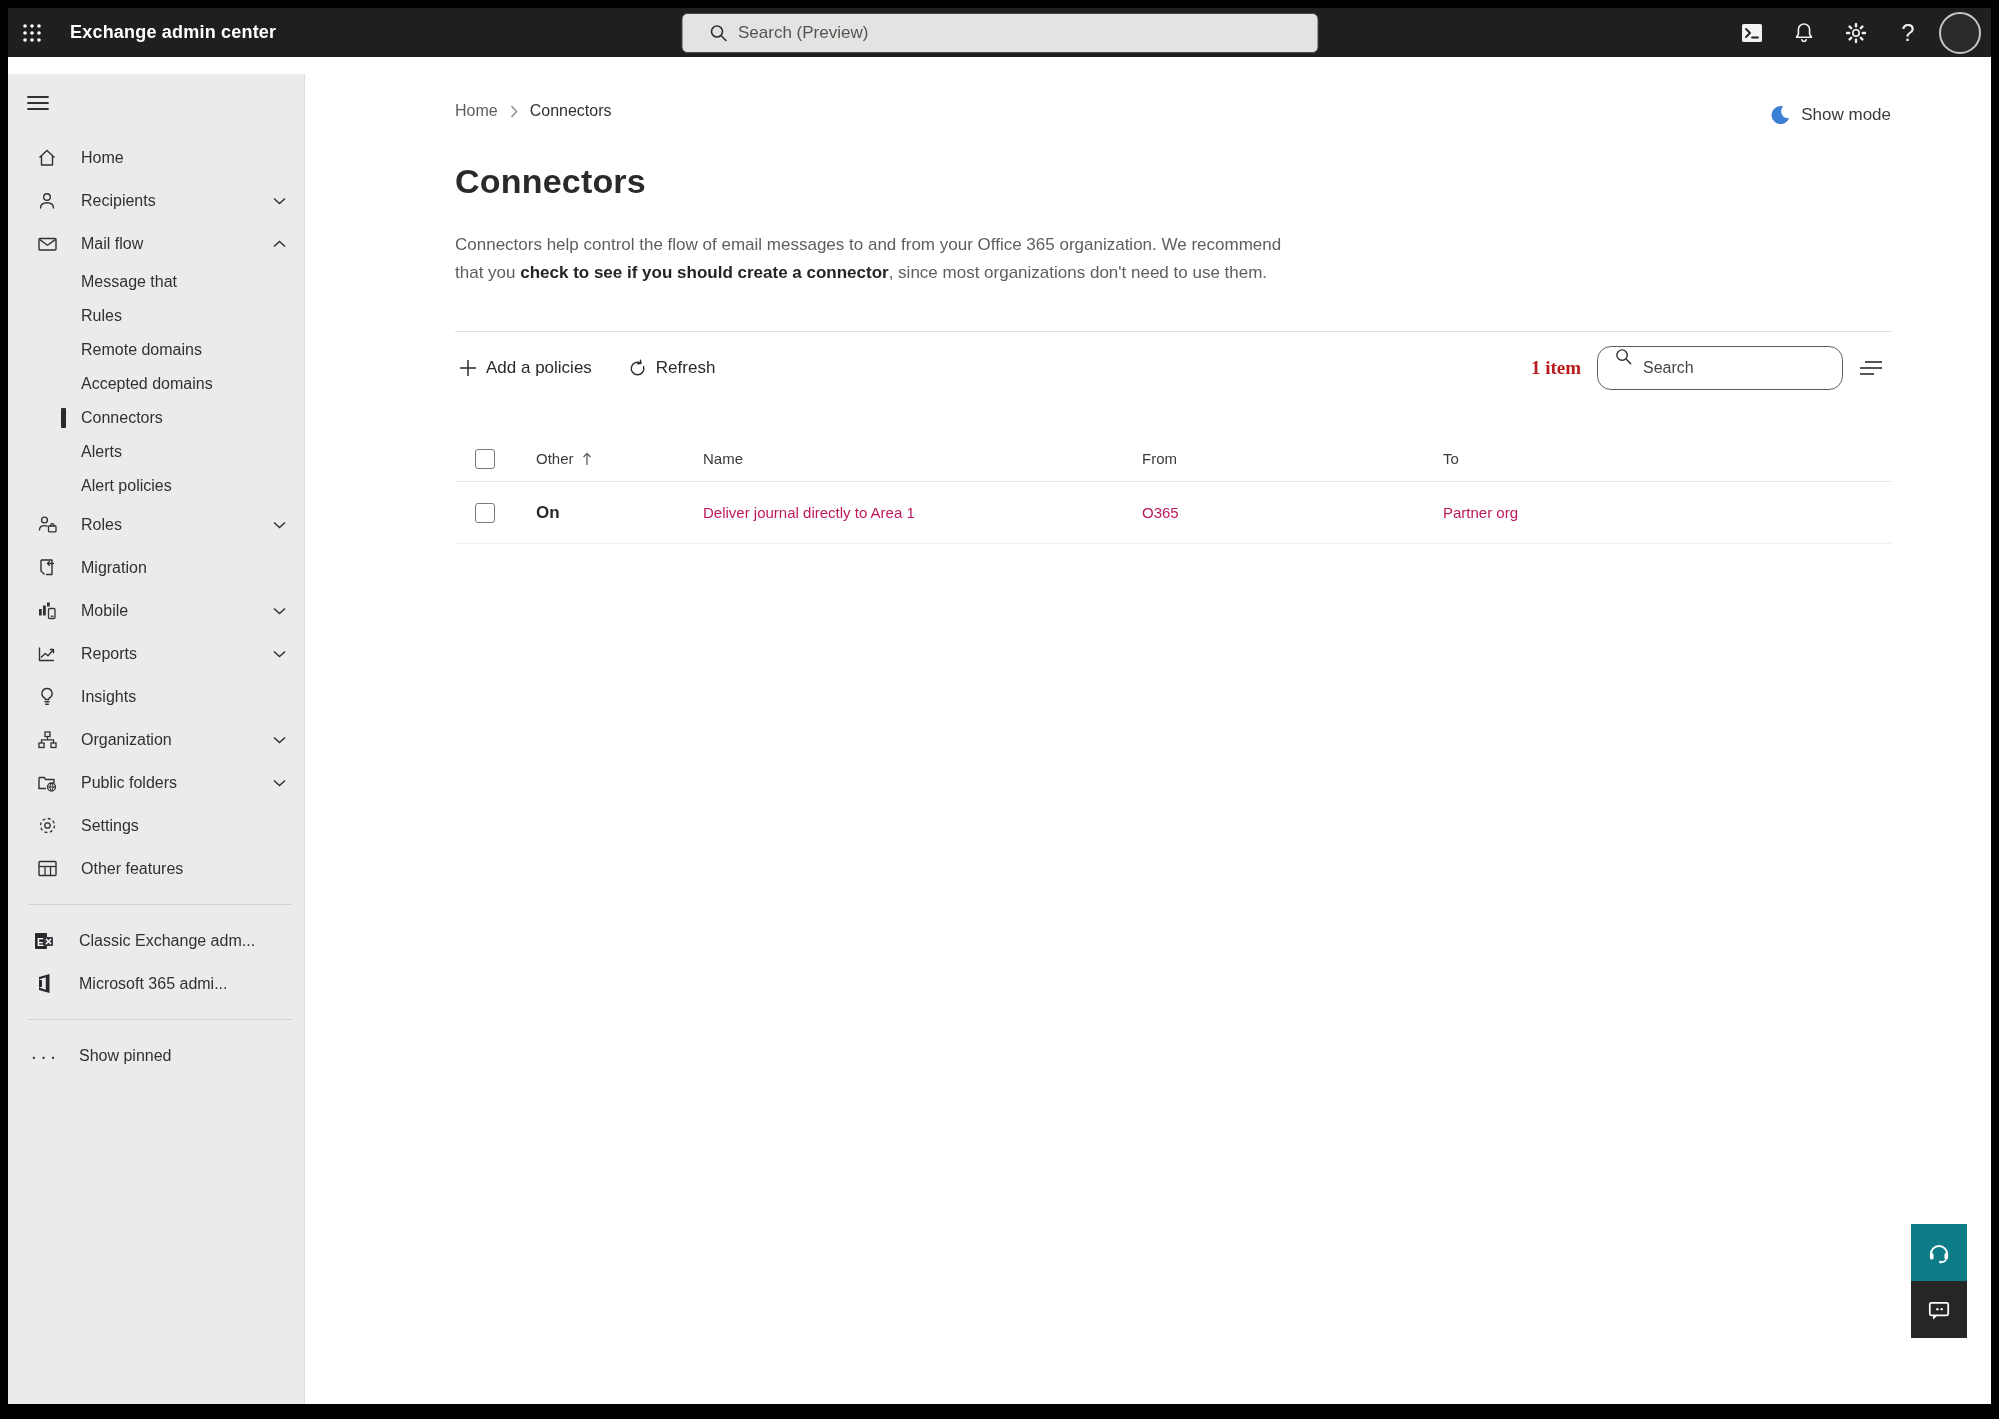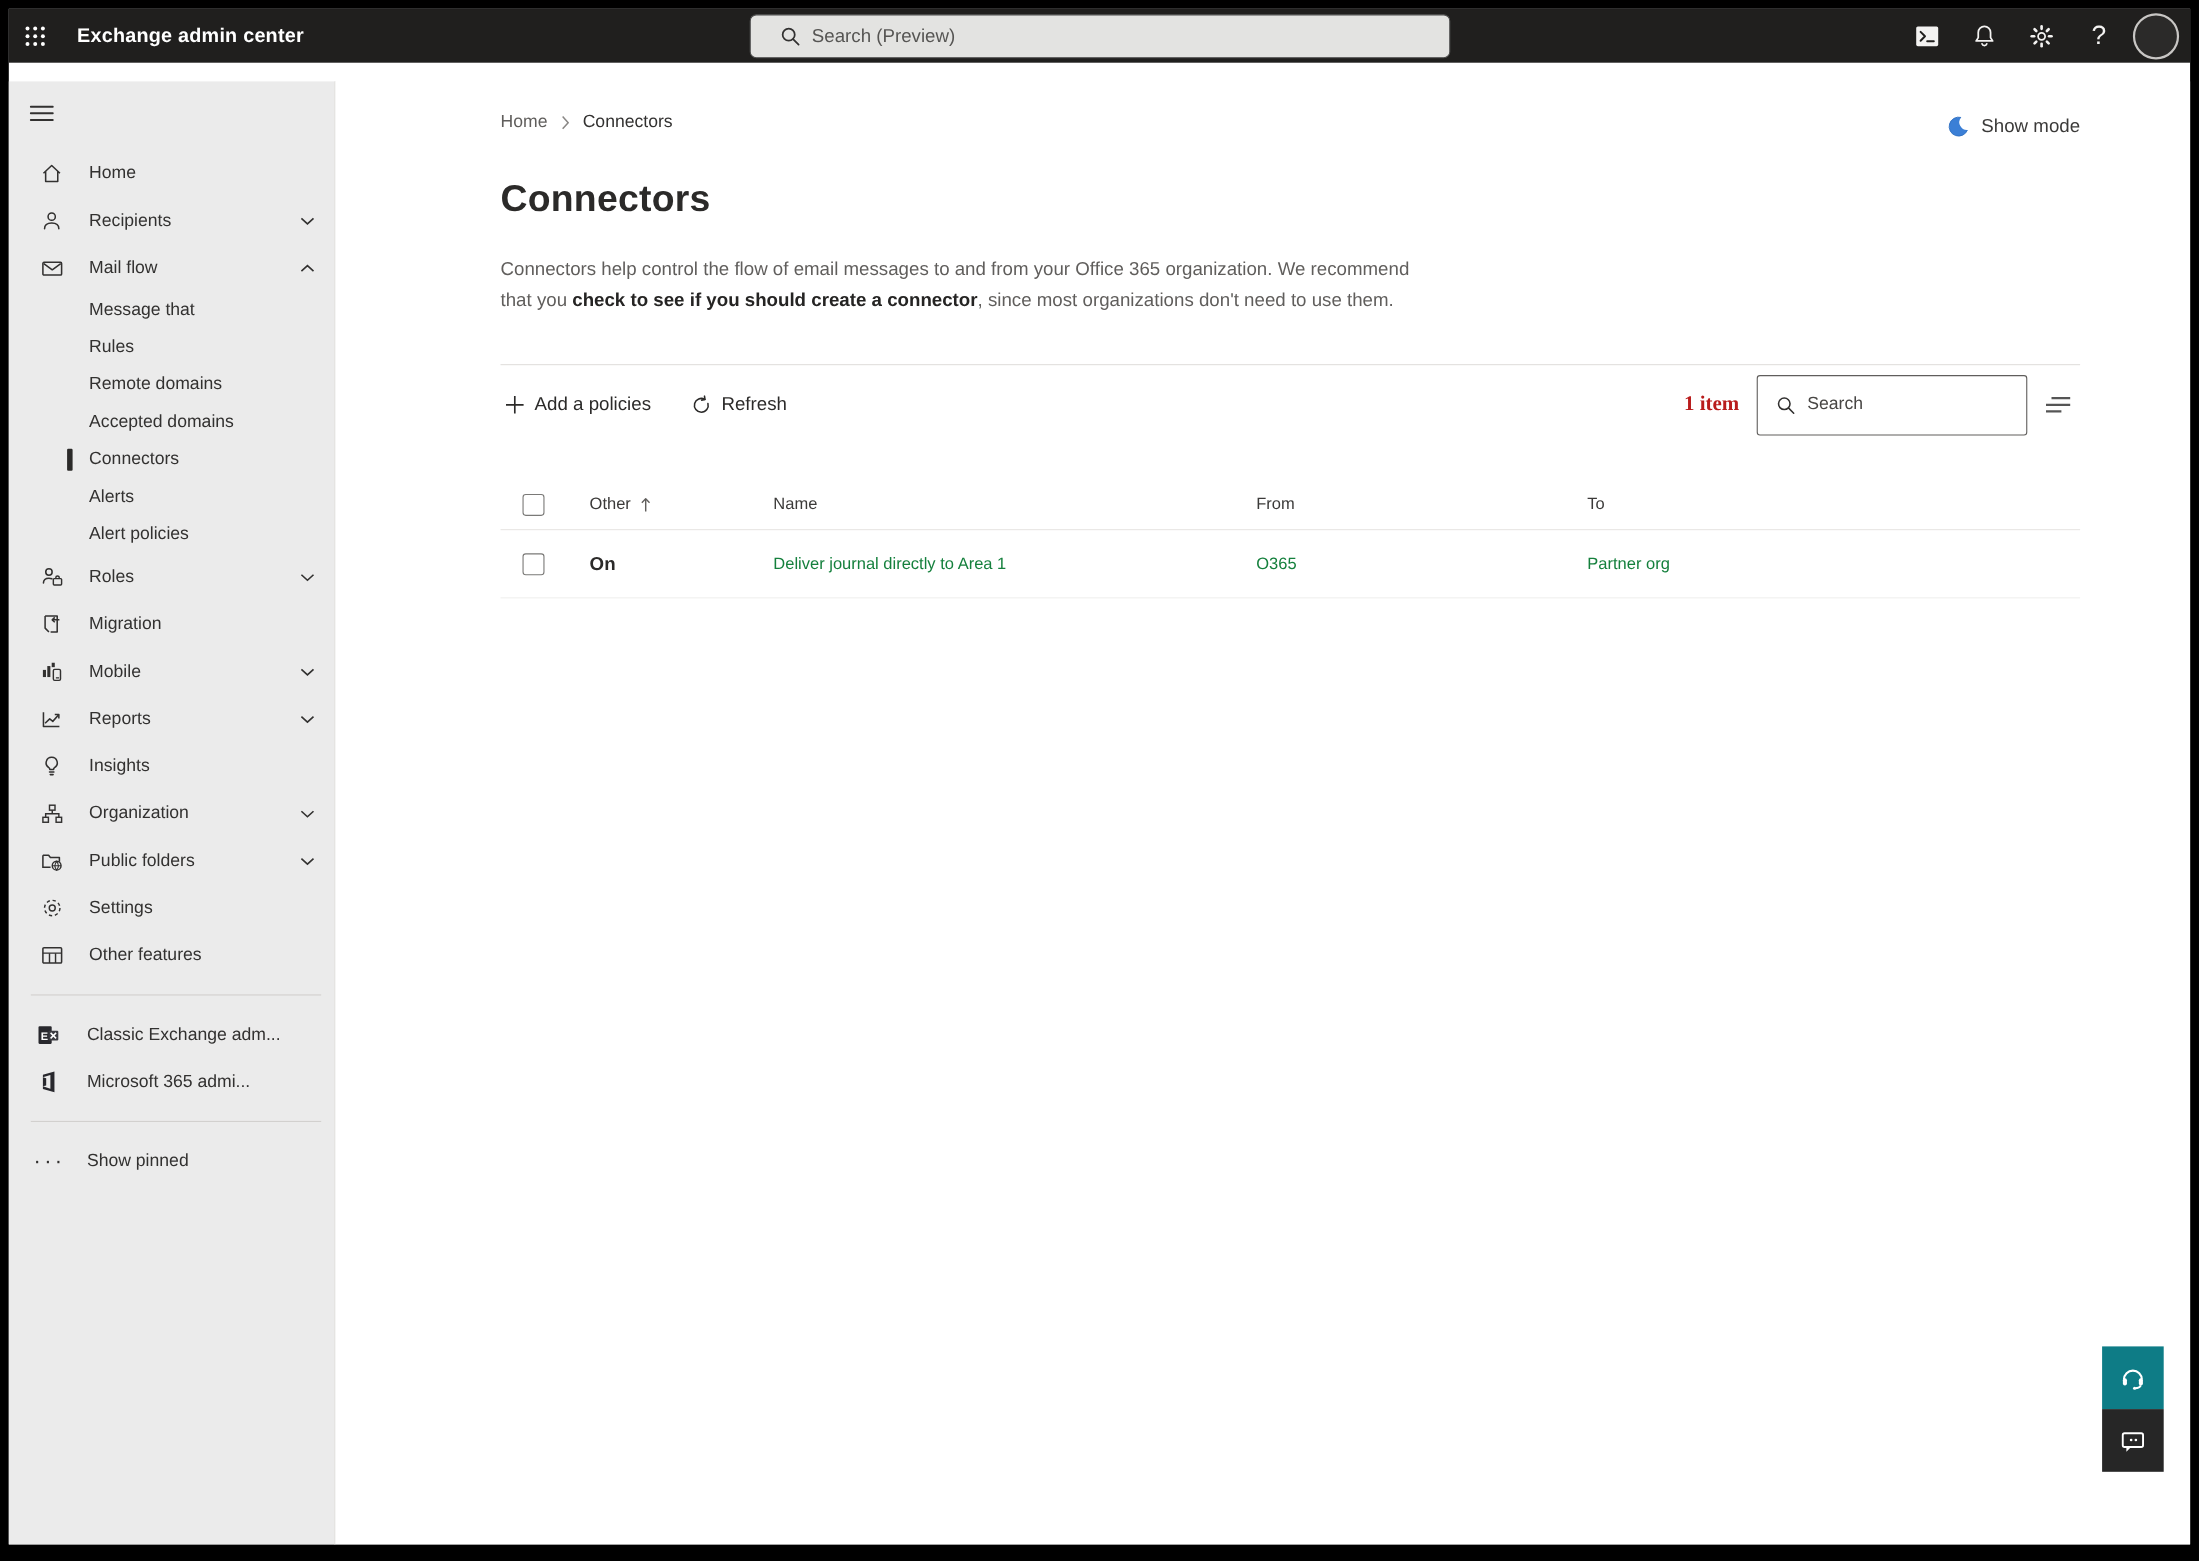--- a/index.html
+++ b/index.html
@@ -46,33 +46,33 @@
 
   .page-title { margin-top:42px; font-size:34px; font-weight:700; color:#2b2a29; letter-spacing:0.2px; }
   .page-desc { margin-top:30px; max-width:845px; font-size:17px; line-height:28px; color:#605e5c; }
   .desc-link { color:#252423; font-weight:700; cursor:pointer; }
 
   .toolbar-divider { margin-top:44px; height:1px; background:#e1dfdd; }
   .toolbar { margin-top:10px; height:52px; display:flex; align-items:center; }
   .tb-btn { display:flex; align-items:center; gap:9px; font-size:17px; color:#2b2a29; cursor:pointer; padding:6px 4px; margin-right:28px; }
   .tb-right { margin-left:auto; display:flex; align-items:center; }
   .item-count { font-family:"Liberation Serif", serif; font-weight:700; font-size:19px; color:#b91c1c; margin-right:16px;text-align:right; }
-  .tb-search { width:246px; height:55px; border:1.5px solid #605e5c; border-radius:3px; background:#fff; display:flex; align-items:center; padding:0 10px; }
+  .tb-search { width:246px; height:44px; border:1.5px solid #605e5c; border-radius:14px; background:#fff; display:flex; padding:0 10px; }
   .tb-search svg { margin:0 10px 0 6px; flex:0 0 auto; }
   .tb-search input { border:none; outline:none; font-size:16px; color:#3b3a39; width:100%; background:transparent; font-family:"Liberation Sans", sans-serif; }
   .tb-search input::placeholder { color:#484644; opacity:1; }
   .filter-btn { width:40px; height:40px; display:flex; align-items:center; justify-content:center; margin-left:8px; cursor:pointer; }
 
   .grid-table { margin-top:42px; }
   .t-row { display:grid; grid-template-columns:65px 170px 440px 300px 1fr; align-items:center; }
   .t-head { height:46px; border-bottom:1px solid #e8e6e4; }
   .t-body { height:62px; border-bottom:1px solid #f0efee; }
   .th { font-size:15px; color:#3b3a39; display:flex; align-items:center; gap:8px; }
   .th.c1 { padding-left:16px; } .th.c2 { padding-left:13px; } .th.c3 { padding-left:12px; } .th.c4 { padding-left:13px; }
-  .td { font-size:15px; color:#15803d; }
+  .td { font-size:15px; color:#be185d; }
   .td.c1 { padding-left:16px; font-size:17px; font-weight:700; color:#2b2a29; }
   .td.c2 { padding-left:13px; } .td.c3 { padding-left:12px; } .td.c4 { padding-left:13px; }
   .cb-cell { padding-left:20px; }
   .checkbox { width:20px; height:20px; border:1px solid #7a7977; border-radius:3px; background:#fff; cursor:pointer; }
 
   
   .float-btns { position:absolute; right:24px; top:1150px; display:flex; flex-direction:column; }
   .fb { width:56px; height:57px; display:flex; align-items:center; justify-content:center; cursor:pointer; }
   .fb-help { background:#0e7c86; }
   .fb-feedback { background:#262626; }

